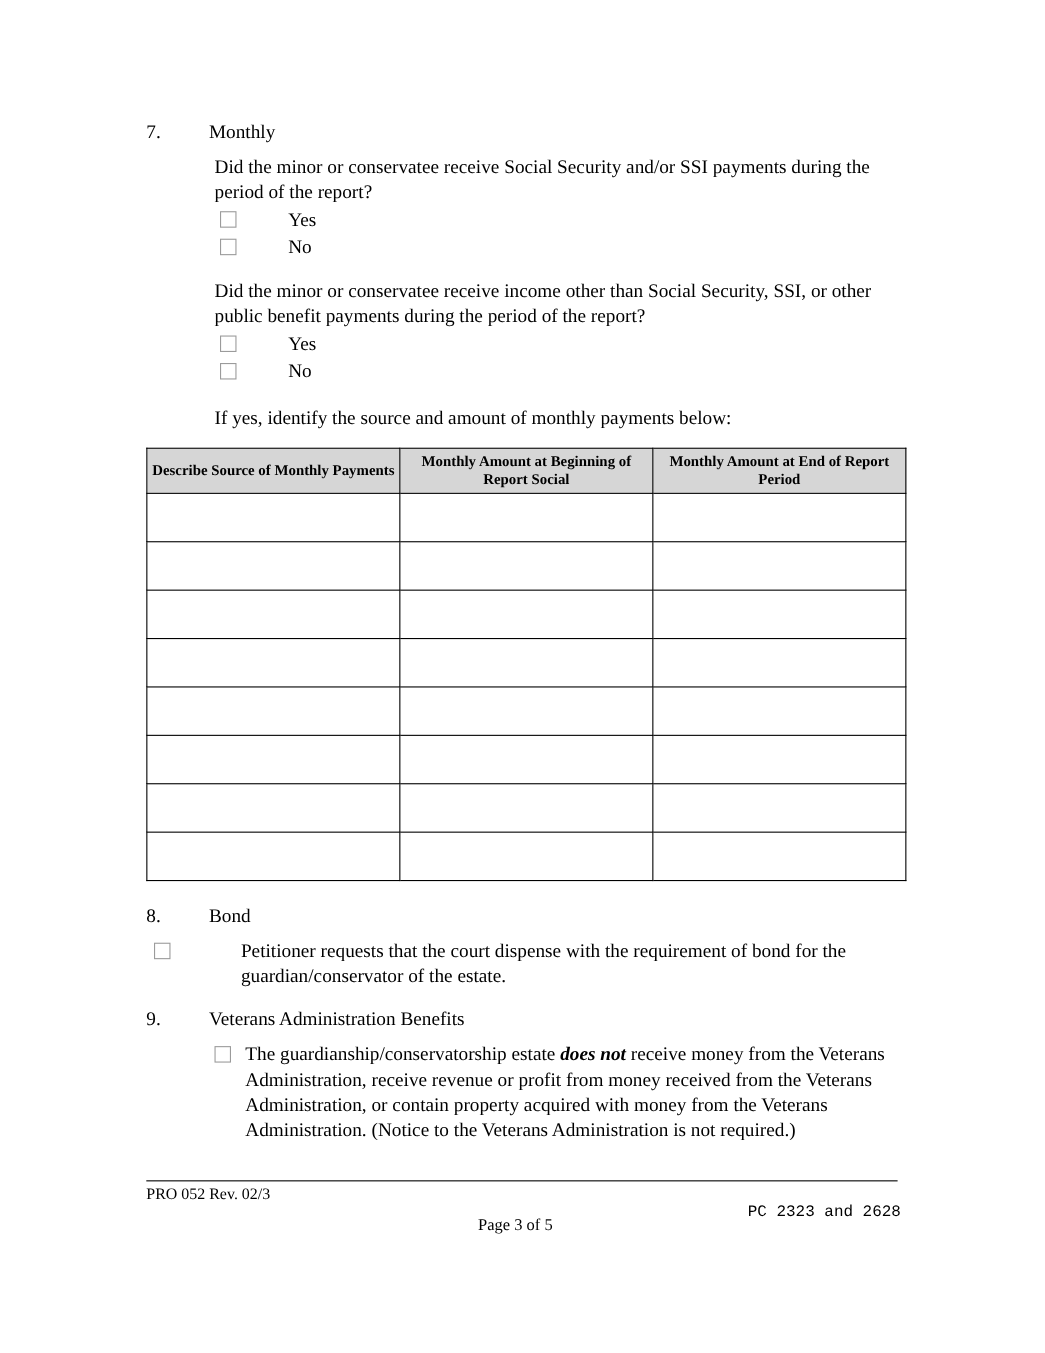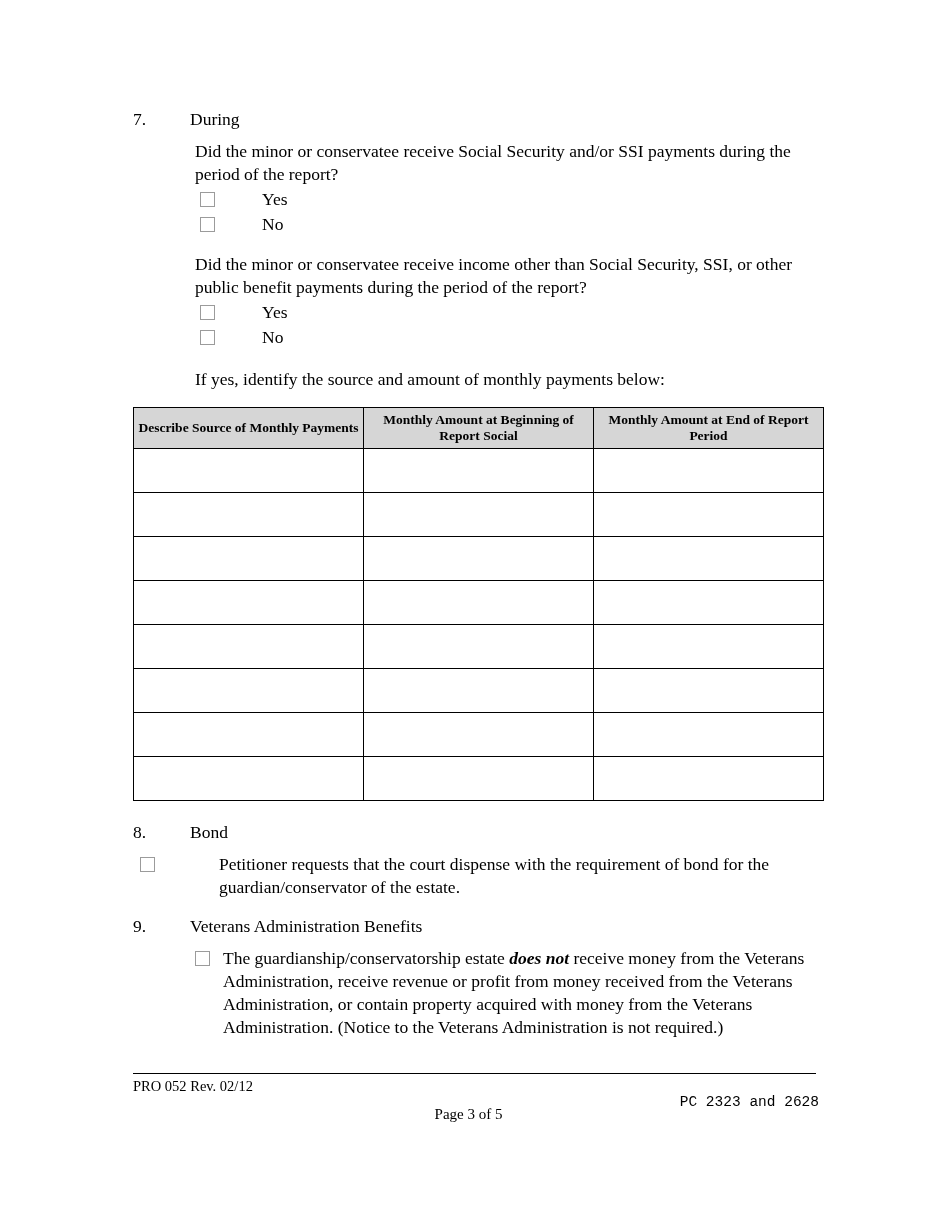--- a/index.html
+++ b/index.html
@@ -205,21 +205,21 @@
 </style>
 </head>
 <body>
 
 <div class="page">
 
   <div class="content">
 
     <div class="numbered">
       <div class="num">7.</div>
-      <div class="heading">During</div>
+      <div class="heading">Monthly</div>
     </div>
 
     <div class="para tight">Did the minor or conservatee receive Social Security and/or SSI payments during the period of the report?</div>
 
     <div class="opt-list">
       <div class="cbrow">
         <span class="box"></span>
         <span class="lbl">Yes</span>
       </div>
       <div class="cbrow">
@@ -320,19 +320,19 @@
     <div class="sec9-item">
       <span class="box"></span>
       <span class="txt"><span>The guardianship/conservatorship estate </span><span class="bolditalic">does not</span><span> receive money from the Veterans Administration, receive revenue or profit from money received from the Veterans Administration, or contain property acquired with money from the Veterans Administration.  (Notice to the Veterans Administration is not required.)</span></span>
     </div>
 
   </div>
 
   <div class="footer">
     <div class="rule"></div>
     <div class="frow">
-      <span class="fleft">PRO 052  Rev. 02/12</span>
+      <span class="fleft">PRO 052  Rev. 02/3</span>
       <span class="fright">PC 2323 and 2628</span>
     </div>
     <div class="fpage">Page 3 of 5</div>
   </div>
 
 </div>
 
 </body></html>

